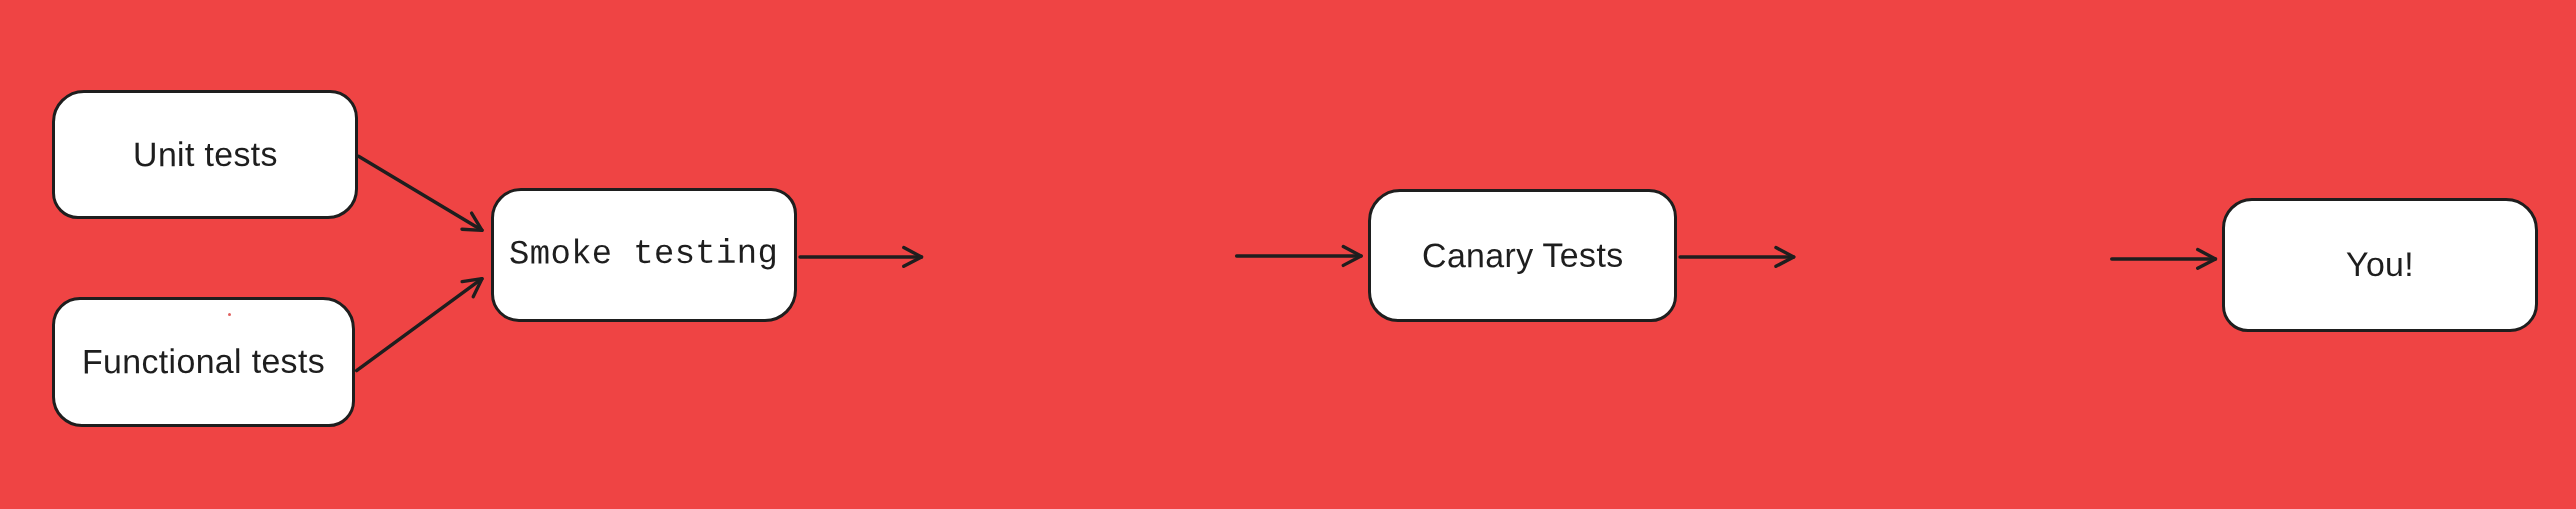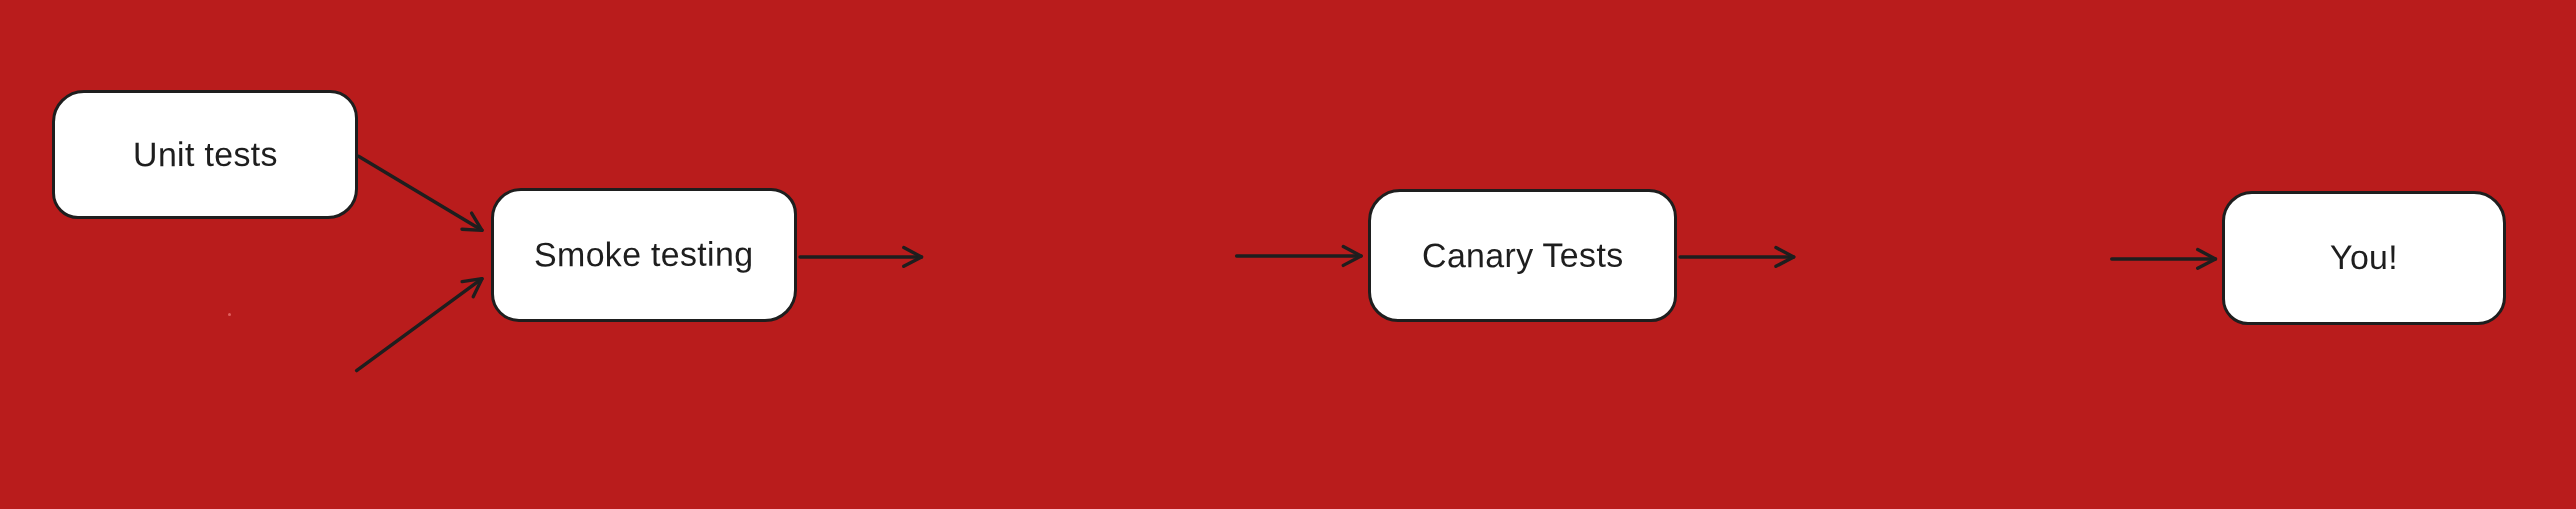--- a/index.html
+++ b/index.html
@@ -4,21 +4,21 @@
 <style>
   html, body {
     margin: 0;
     padding: 0;
     background: #ffffff;
   }
   .canvas {
     position: relative;
     width: 2576px;
     height: 510px;
-    background: #b91c1c;
+    background: #ef4444;
     font-family: "Liberation Sans", sans-serif;
     overflow: hidden;
   }
   .edges {
     position: absolute;
     left: 0;
     top: 0;
     width: 2576px;
     height: 510px;
     pointer-events: none;
@@ -37,25 +37,25 @@
     font-size: 34px;
     line-height: 1.35;
     color: #1e1e1e;
     letter-spacing: 0.3px;
     white-space: pre-line;
     transform: rotate(-0.2deg);
   }
   
   .n1 { left: 52px;   top: 90px;  width: 306px; height: 129px; border-radius: 32px 28px 30px 26px; }
   .n2 { left: 52px;   top: 297px; width: 303px; height: 130px; border-radius: 28px 32px 26px 30px; }
-  .n3 { left: 491px;  top: 188px; width: 306px; height: 134px; border-radius: 30px 26px 32px 28px; }
+  .n3 { left: 491px;  top: 188px; width: 306px; height: 134px; border-radius: 30px 26px 32px 28px; font-family: Liberation Mono, monospace; }
   .n4 { left: 928px;  top: 188px; width: 306px; height: 134px; border-radius: 26px 30px 28px 32px; }
   .n5 { left: 1368px; top: 189px; width: 309px; height: 133px; border-radius: 32px 28px 26px 30px; justify-content: center; }
   .n6 { left: 1801px; top: 192px; width: 308px; height: 132px; border-radius: 28px 30px 32px 26px; }
-  .n7 { left: 2222px; top: 191px; width: 284px; height: 134px; border-radius: 30px 32px 28px 26px; }
+  .n7 { left: 2222px; top: 198px; width: 316px; height: 134px; border-radius: 30px 32px 28px 26px; }
   .stray-dot {
     position: absolute;
     left: 228px;
     top: 313px;
     width: 3px;
     height: 3px;
     border-radius: 50%;
     background: #e0605e;
   }
 </style>
@@ -77,20 +77,23 @@
       <line x1="1252" y1="259" x2="1378" y2="259" marker-end="url(#ah)"></line>
       <line x1="1701" y1="260" x2="1816" y2="260" marker-end="url(#ah)"></line>
       <line x1="2138" y1="262" x2="2243" y2="262" marker-end="url(#ah)"></line>
     </g>
   </svg>
 
   <div class="node n1">
     <span class="node-label">Unit tests</span>
   </div>
 
+  <div class="node n2">
+    <span class="node-label">Functional tests</span>
+  </div>
 
   <div class="node n3">
     <span class="node-label">Smoke testing</span>
   </div>
 
 
   <div class="node n5">
     <span class="node-label">Canary Tests</span>
   </div>
 

